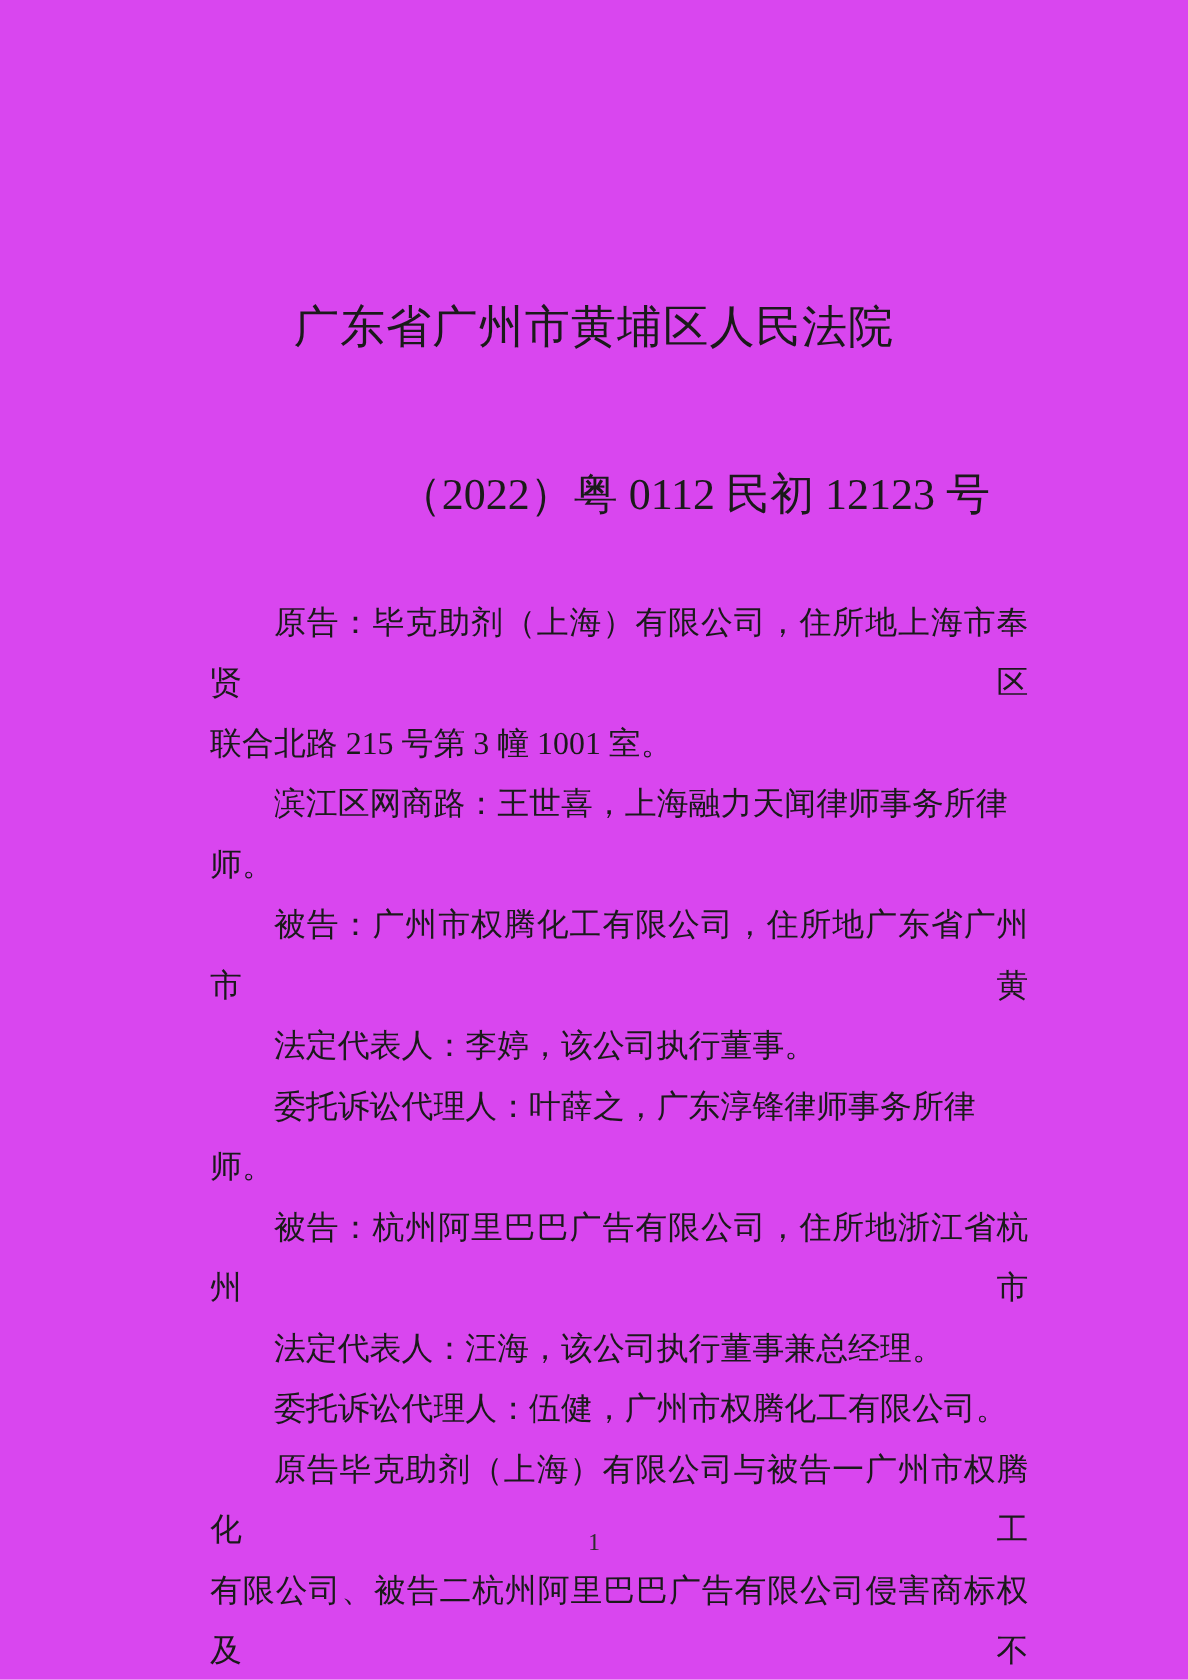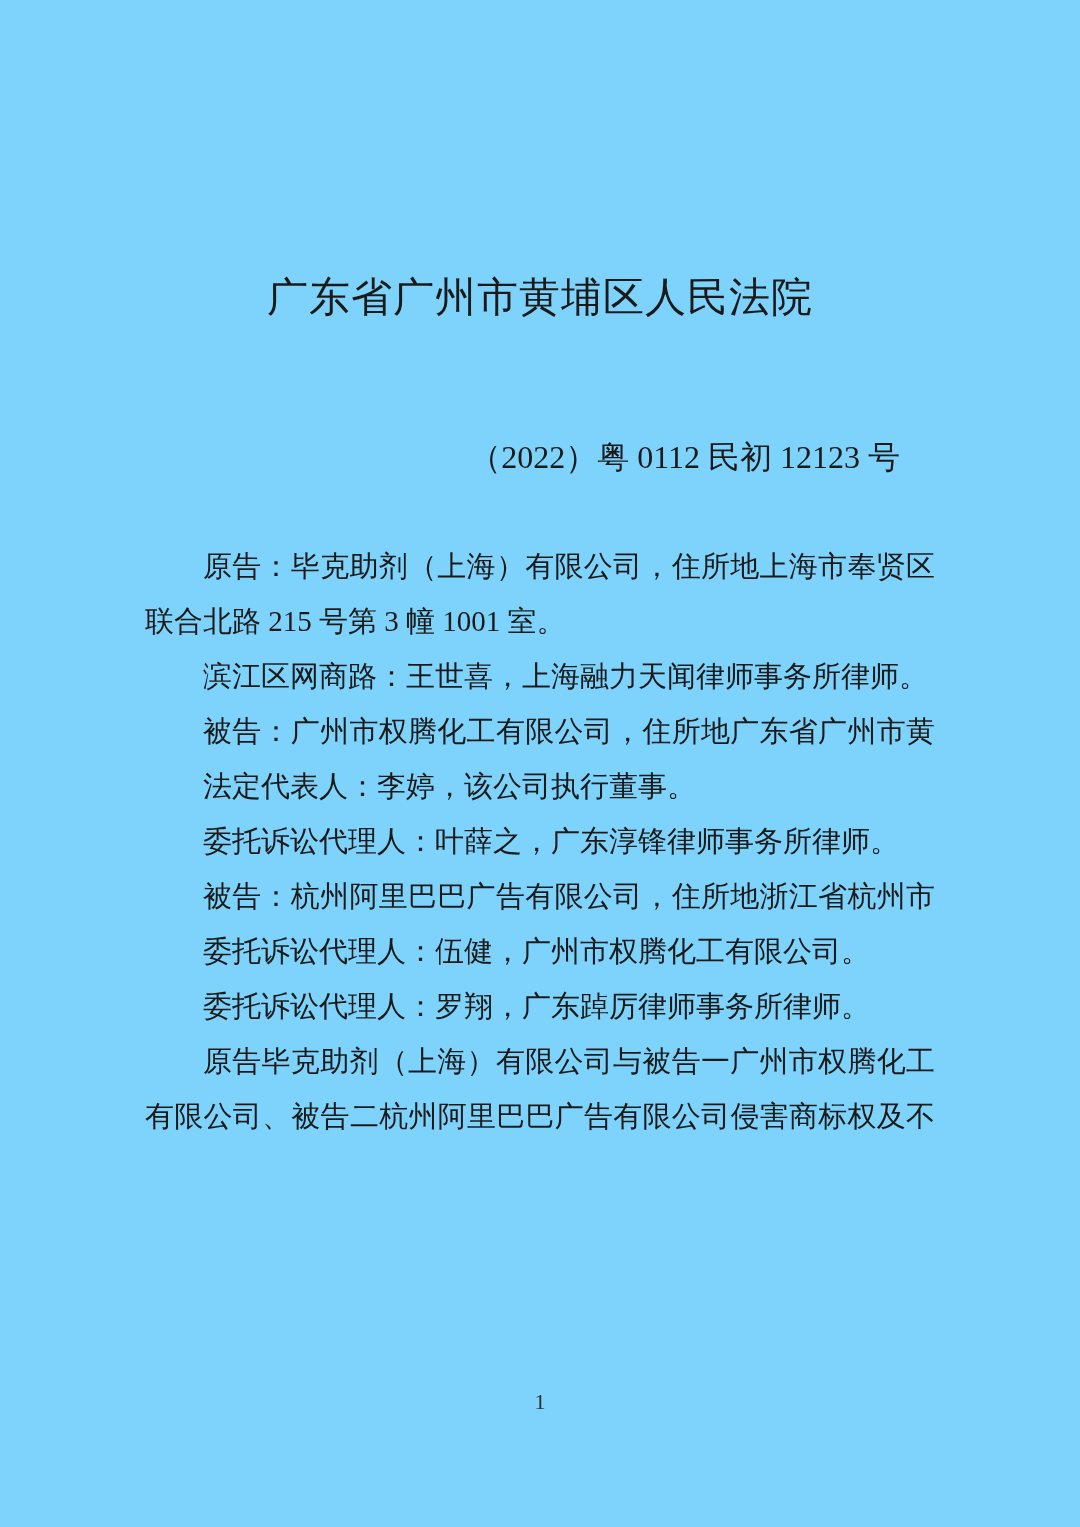--- a/index.html
+++ b/index.html
@@ -4,21 +4,21 @@
 <style>
   html, body {
     margin: 0;
     padding: 0;
     background: #fcfcfa;
   }
   .page {
     position: relative;
     width: 1080px;
     height: 1527px;
-    background: #7dd3fc;
+    background: #d946ef;
     font-family: "Liberation Serif", "DejaVu Serif", serif;
     color: #1a1a1a;
     overflow: hidden;
   }
   .court-name {
     position: absolute;
     top: 270px;
     left: 0;
     width: 100%;
     margin: 0;
@@ -35,39 +35,40 @@
     width: 100%;
     margin: 0;
     text-align: center;
     font-size: 38px;
     font-weight: 700;
     letter-spacing: 3px;
     white-space: nowrap;
   }
   .case-number {
     position: absolute;
-    top: 436px;
+    top: 422px;
     right: 180px;
-    font-size: 32px;
+    font-size: 40px;
     white-space: nowrap;
   }
   .body-text {
     position: absolute;
     top: 539px;
     left: 145px;
     width: 790px;
     font-size: 29px;
     line-height: 55px;
   }
   .para {
     margin: 0;
   }
   .line {
     text-align: left;
     white-space: normal;
+    margin-left: 46px;
   }
   .line.indent {
     text-indent: 58px;
   }
   .line.fill {
     text-align: justify;
     text-align-last: justify;
   }
   .page-number {
     position: absolute;
@@ -110,28 +111,28 @@
     </div>
 
     <div class="para">
       <div class="line indent">委托诉讼代理人：叶薛之，广东淳锋律师事务所律师。</div>
     </div>
 
     <div class="para">
       <div class="line indent fill">被告：杭州阿里巴巴广告有限公司，住所地浙江省杭州市</div>
     </div>
 
+    <div class="para">
+      <div class="line indent">法定代表人：汪海，该公司执行董事兼总经理。</div>
+    </div>
 
     <div class="para">
       <div class="line indent">委托诉讼代理人：伍健，广州市权腾化工有限公司。</div>
     </div>
 
-    <div class="para">
-      <div class="line indent">委托诉讼代理人：罗翔，广东踔厉律师事务所律师。</div>
-    </div>
 
     <div class="para">
       <div class="line indent fill">原告毕克助剂（上海）有限公司与被告一广州市权腾化工</div>
       <div class="line fill">有限公司、被告二杭州阿里巴巴广告有限公司侵害商标权及不</div>
     </div>
 
   </div>
 
   <div class="page-number">1</div>
 

